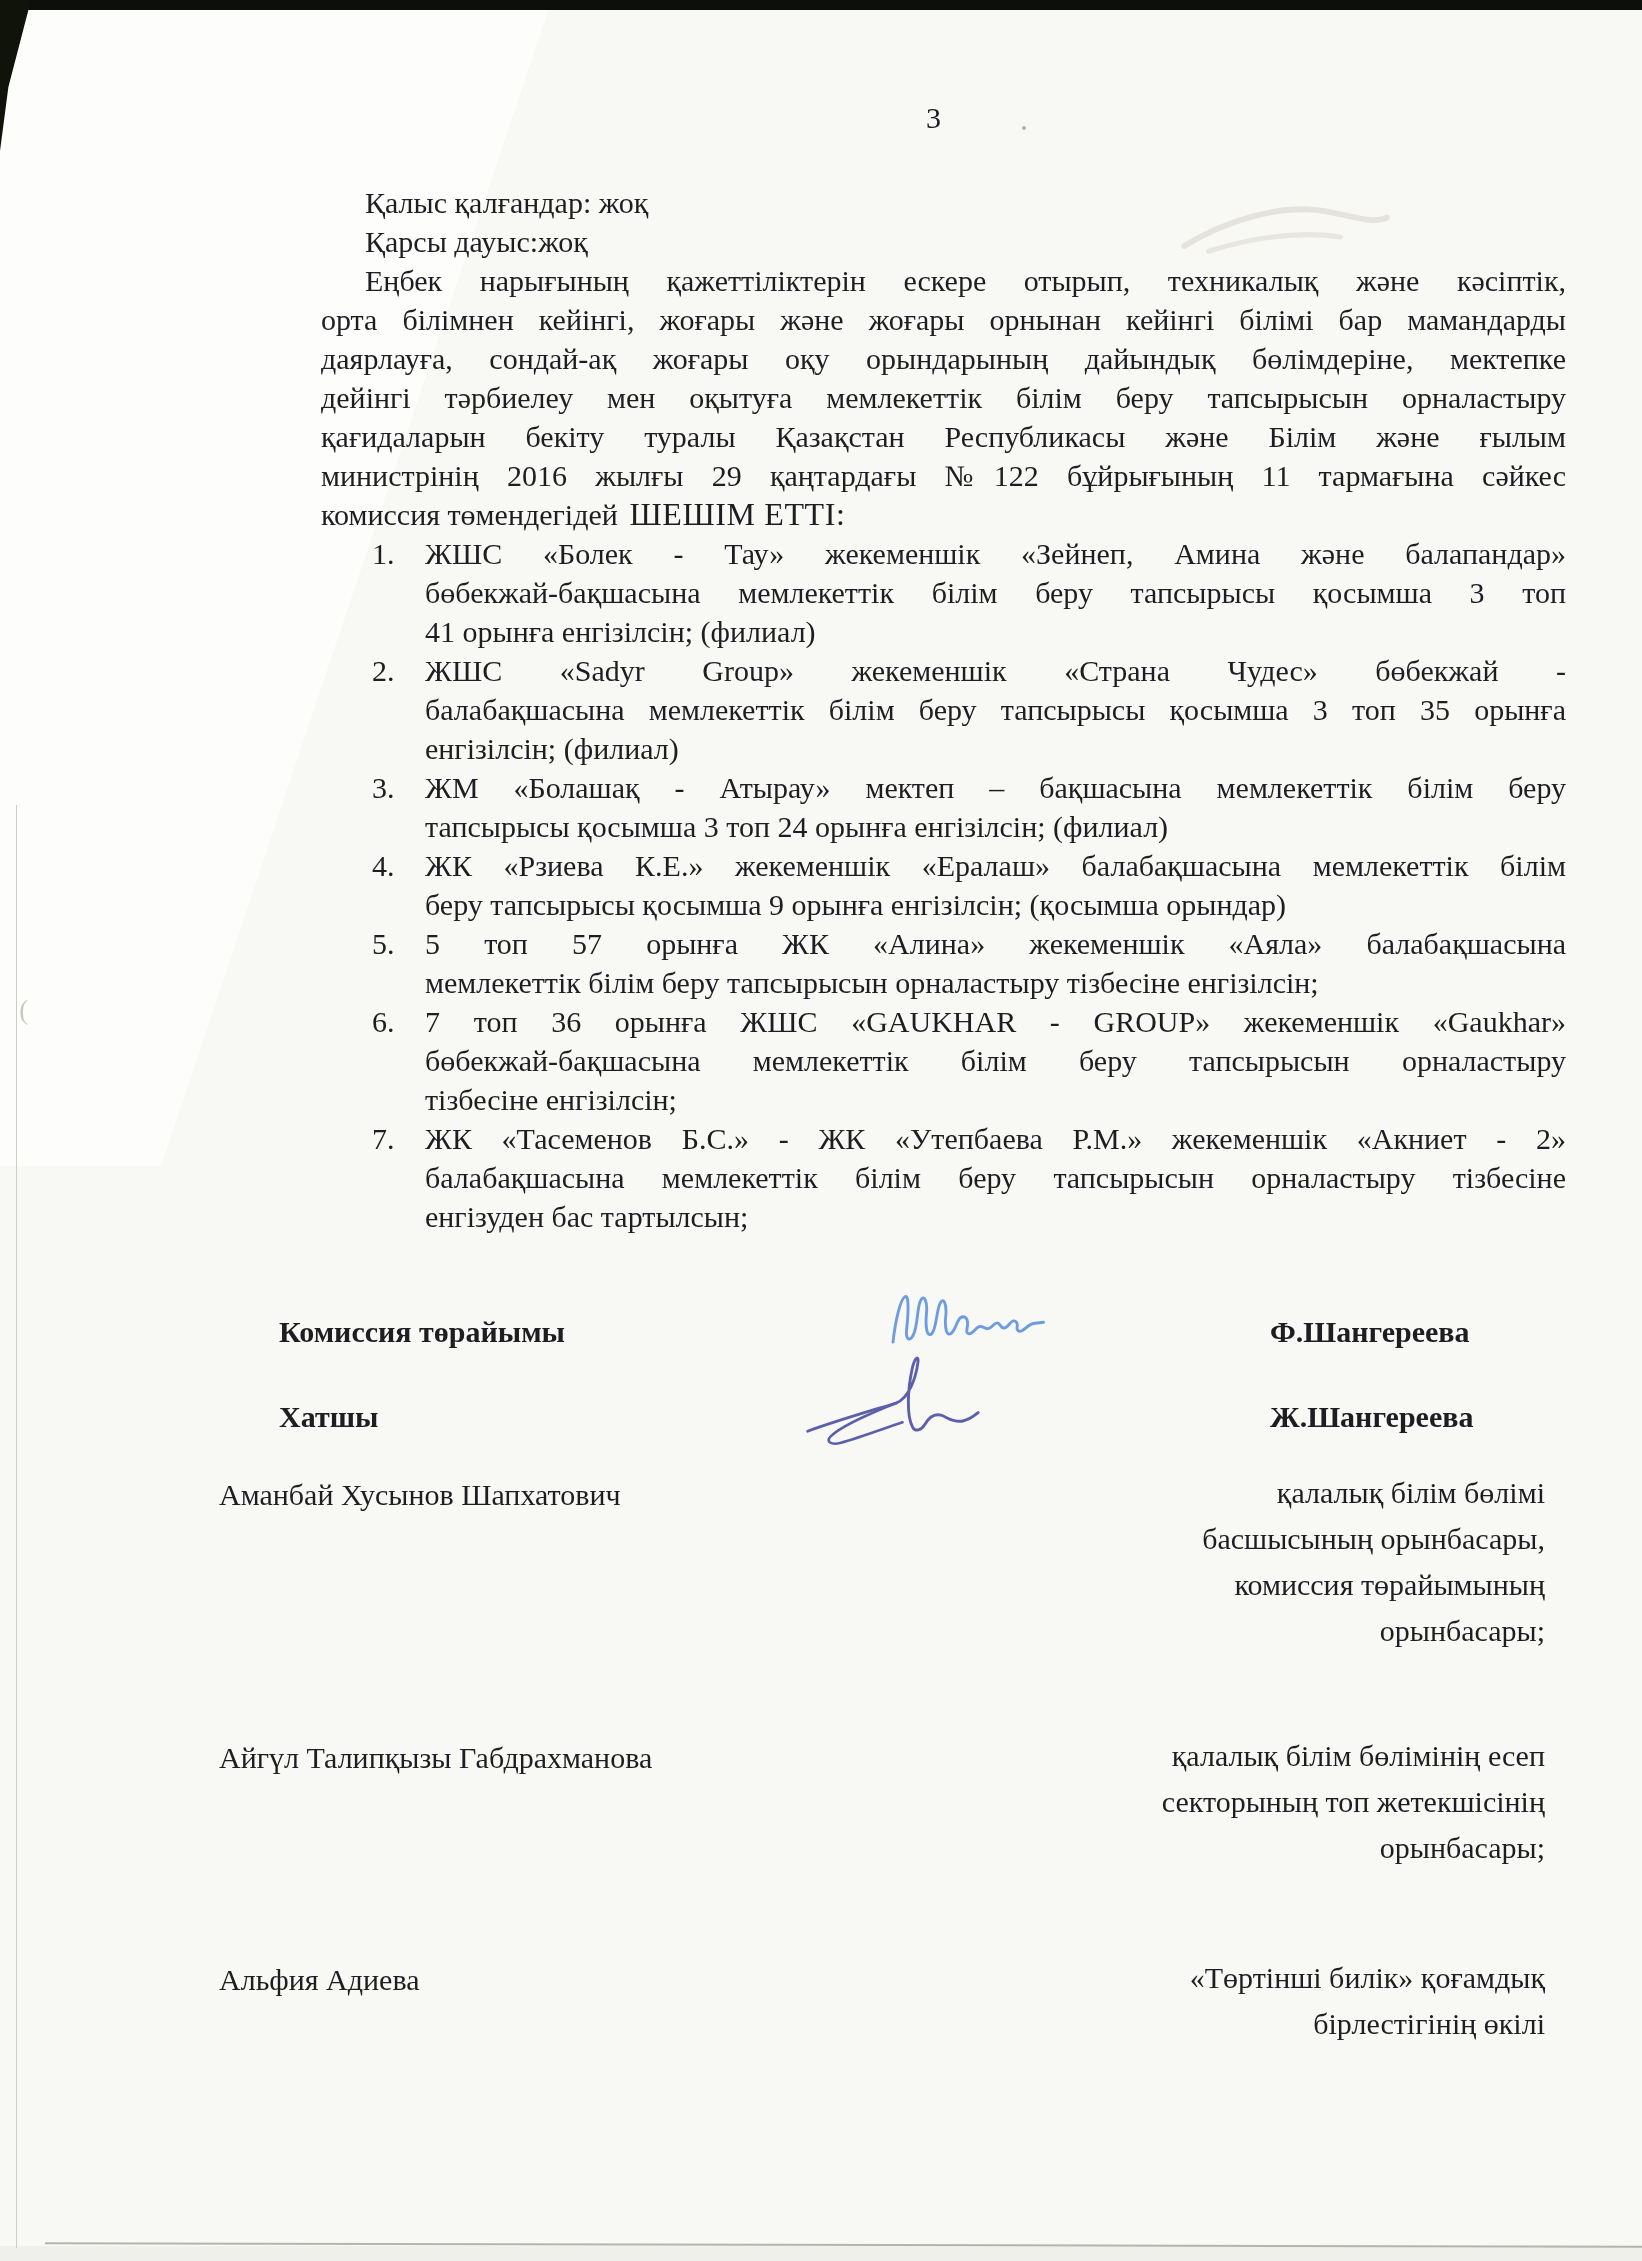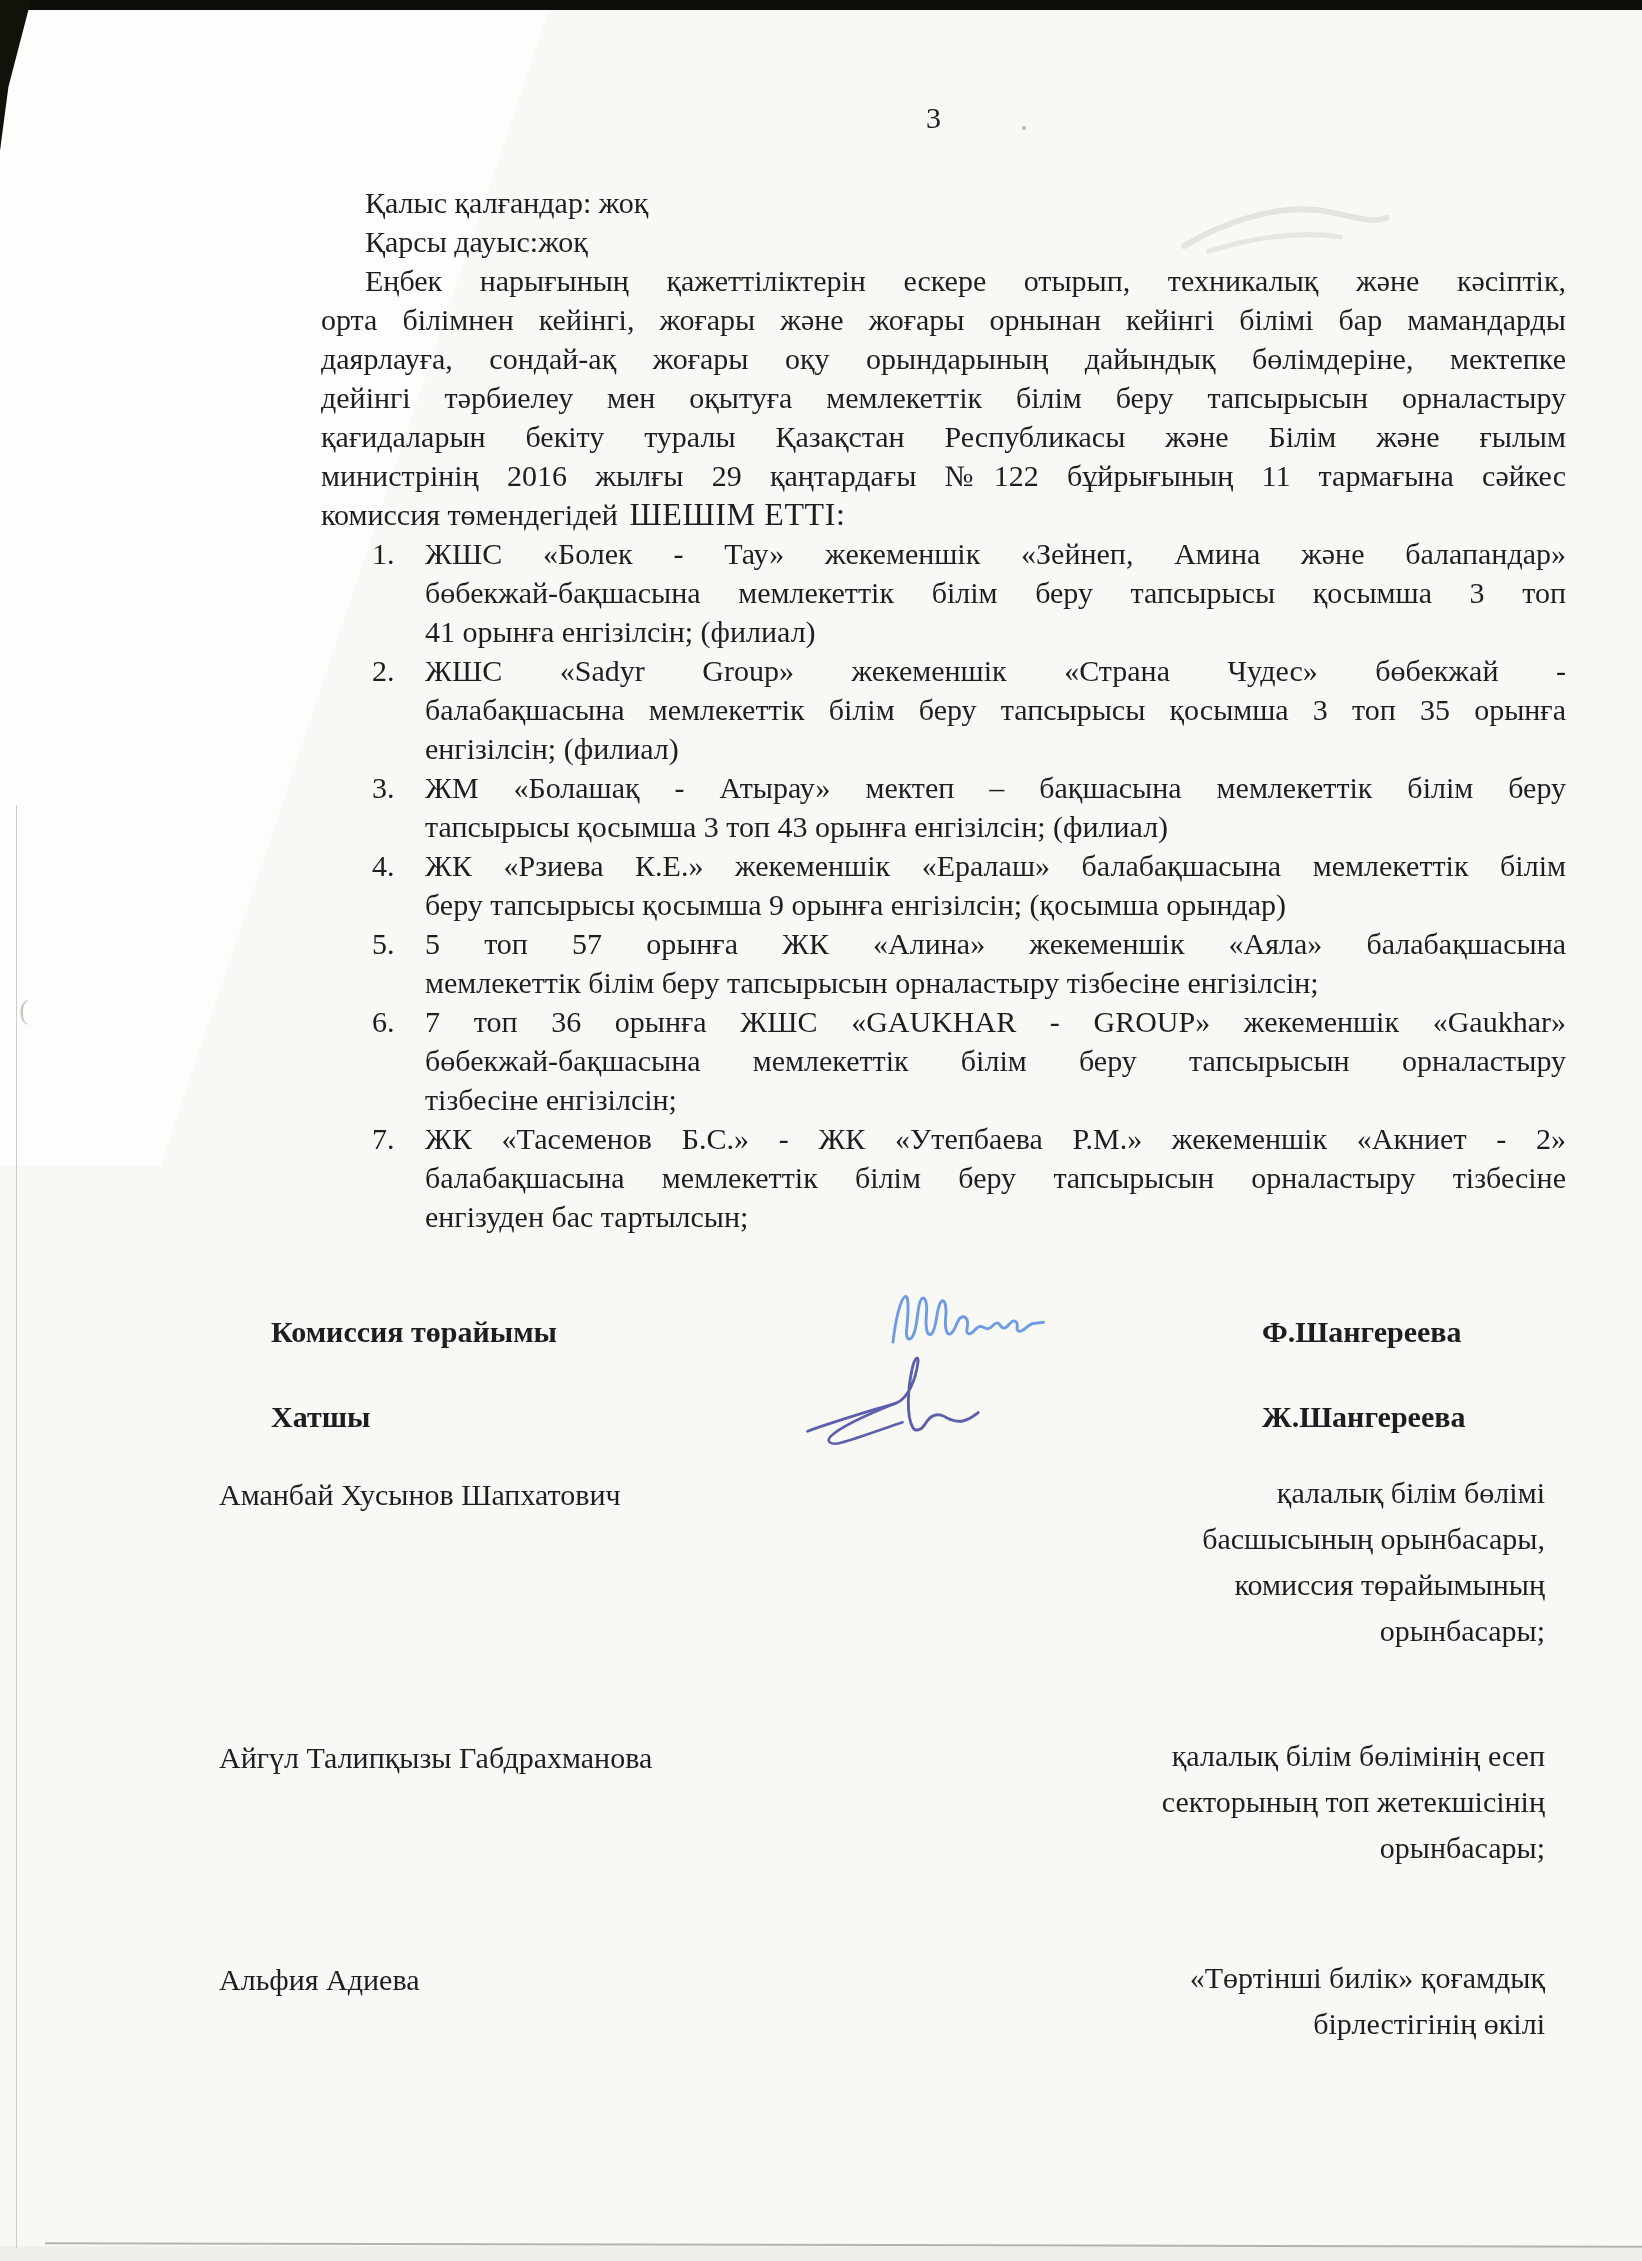--- a/index.html
+++ b/index.html
@@ -66,21 +66,21 @@
   .pl { text-align:left; }
   .indent { text-indent:44px; }
   .decision-head {
     font-weight:normal; font-size:32px; letter-spacing:0.6px; margin-left:11.6px;
   }
   ol.decisions { list-style:none; margin:0; padding:0 0 0 104px; }
   li.decision { position:relative; }
   .dnum { position:absolute; left:-53px; top:0; }
 
   
-  .sigrow { position:absolute; left:4px; width:1518px; height:39px;text-decoration:underline; }
+  .sigrow { position:absolute; left:12px; width:1518px; height:39px;text-decoration:underline; }
   .sigrow-chair { top:1312px; }
   .sigrow-secretary { top:1397px; }
   .sig-role {
     position:absolute; left:267px;
     font-weight:bold; font-size:30px; line-height:39px;
   }
   .sig-name {
     position:absolute; left:1258px;
     font-weight:bold; font-size:30px; line-height:39px;
   }
@@ -139,21 +139,21 @@
         </li>
         <li class="decision">
           <span class="dnum">2.</span>
           <div class="ln jl">ЖШС «Sadyr Group» жекеменшік «Страна Чудес» бөбекжай -</div>
           <div class="ln jl">балабақшасына мемлекеттік білім беру тапсырысы қосымша 3 топ 35 орынға</div>
           <div class="ln pl">енгізілсін; (филиал)</div>
         </li>
         <li class="decision">
           <span class="dnum">3.</span>
           <div class="ln jl">ЖМ «Болашақ - Атырау» мектеп – бақшасына мемлекеттік білім беру</div>
-          <div class="ln pl">тапсырысы қосымша 3 топ 43 орынға енгізілсін; (филиал)</div>
+          <div class="ln pl">тапсырысы қосымша 3 топ 24 орынға енгізілсін; (филиал)</div>
         </li>
         <li class="decision">
           <span class="dnum">4.</span>
           <div class="ln jl">ЖК «Рзиева К.Е.» жекеменшік «Ералаш» балабақшасына мемлекеттік білім</div>
           <div class="ln pl">беру тапсырысы қосымша 9 орынға енгізілсін; (қосымша орындар)</div>
         </li>
         <li class="decision">
           <span class="dnum">5.</span>
           <div class="ln jl">5 топ 57 орынға ЖК «Алина» жекеменшік «Аяла» балабақшасына</div>
           <div class="ln pl">мемлекеттік білім беру тапсырысын орналастыру тізбесіне енгізілсін;</div>

